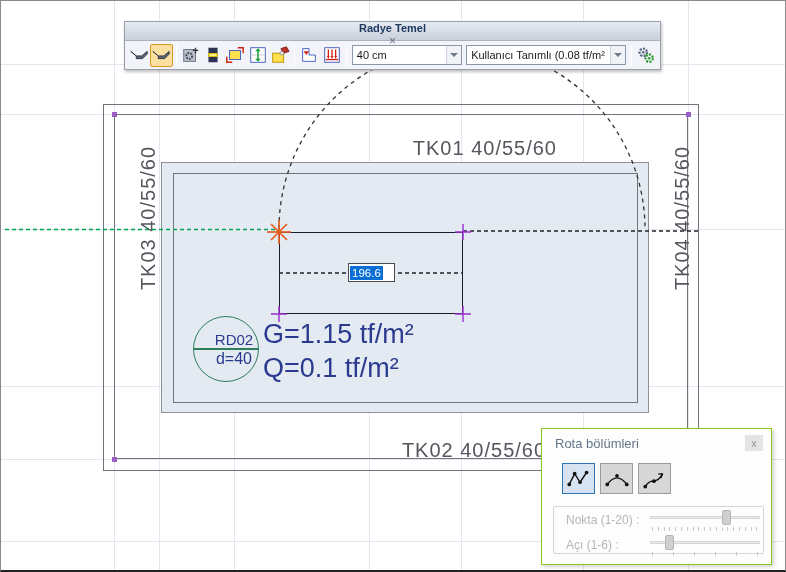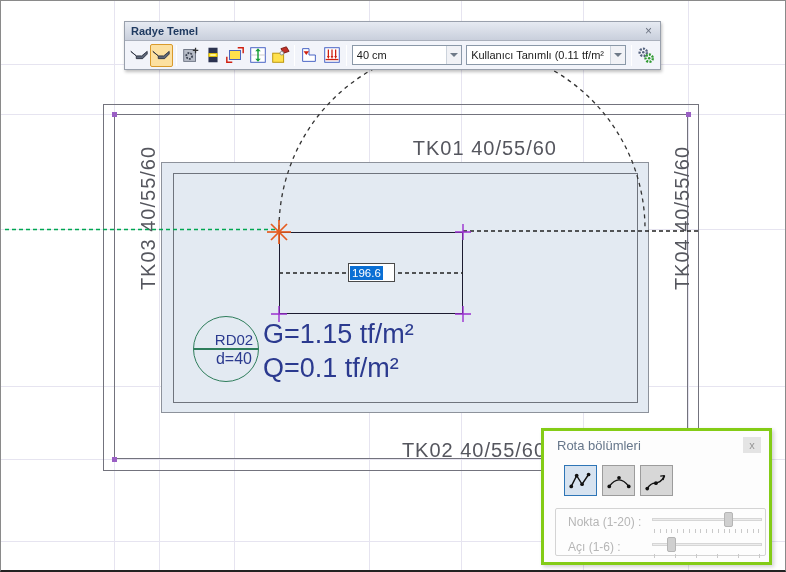--- a/index.html
+++ b/index.html
@@ -29,33 +29,33 @@
   #dim-input{position:absolute;left:347px;top:262px;width:47px;height:19px;background:#fff;border:1px solid #4a4a4a;padding:1px 1px;line-height:14px;}
   #dim-input .sel{background:#0a6fd4;color:#fff;font-size:11.5px;padding:0 2px;display:inline-block;}
   
   #tag-circle{position:absolute;left:192px;top:315px;width:66px;height:66px;border:1.5px solid #2e7d5b;border-radius:50%;}
   #tag-chord{position:absolute;left:193px;top:347px;width:64px;height:1.5px;background:#2e7d5b;}
   .tagtxt{position:absolute;left:200px;width:66px;text-align:center;color:#2b3a8f;}
   
   .loadtxt{position:absolute;left:262px;color:#2b3a8f;font-size:27px;white-space:nowrap;}
   
   #toolbar{position:absolute;left:123px;top:20px;width:537px;height:49px;background:#f2f4fa;border:1px solid #99a0ac;box-shadow:1px 2px 3px rgba(0,0,0,.25);}
-  #tb-title{height:19px;background:linear-gradient(#e6eaf2,#c9cfdc);border-bottom:1px solid #aab0bc;display:flex;align-items:center;padding:0 6px;}
+  #tb-title{height:19px;background:linear-gradient(#e6eaf2,#c9cfdc);border-bottom:1px solid #aab0bc;display:flex;align-items:center;padding:0 6px;flex-direction:column;}
   #tb-title .t{font-size:11px;font-weight:bold;color:#1f3a60;flex:1;}
   #tb-title .x{font-size:12px;color:#6b7280;cursor:default;padding:0 2px;}
   #tb-body{height:28px;display:flex;align-items:center;padding:0 3px;}
   .tbtn{width:23px;height:23px;display:flex;align-items:center;justify-content:center;border:1px solid transparent;border-radius:2px;}
   .tbtn.sel{background:#fce0a0;border:1px solid #d99a2b;}
   .tsep{width:1px;height:21px;background:#b8bcc8;border-right:1px solid #fff;margin:0 3px;}
   .combo{height:20px;background:#fff;border:1px solid #8a98a8;display:flex;align-items:center;margin:0 2px;}
   .combo .cv{flex:1;font-size:11px;color:#1a1a1a;padding:0 4px;white-space:nowrap;overflow:hidden;}
   .combo .ca{width:15px;height:18px;border-left:1px solid #ccd3dc;background:#f1f2f6;display:flex;align-items:center;justify-content:center;}
   .combo .ca i{width:0;height:0;border-left:4px solid transparent;border-right:4px solid transparent;border-top:4px solid #6f7a88;}
   
-  #route-panel{position:absolute;left:540px;top:427px;width:231px;height:137px;background:#fdfdfd;border:3px solid #84cc16;box-shadow:2px 2px 4px rgba(0,0,0,.18);}
+  #route-panel{position:absolute;left:540px;top:427px;width:231px;height:137px;background:#fdfdfd;border:1px solid #84cc16;box-shadow:2px 2px 4px rgba(0,0,0,.18);}
   #rp-title{position:absolute;left:13px;top:7px;font-size:13px;color:#66768a;}
   #rp-close{position:absolute;right:8px;top:6px;width:18px;height:16px;background:#e4e4e4;color:#979797;font-size:11px;display:flex;align-items:center;justify-content:center;}
   .mbtn{position:absolute;top:34px;width:33px;height:31px;background:#d7d7d7;border:1px solid #9c9c9c;display:flex;align-items:center;justify-content:center;}
   .mbtn.sel{background:#d7e3f0;border:1.5px solid #2e75b6;}
   #rp-group{position:absolute;left:11px;top:77px;width:211px;height:48px;border:1px solid #d4d4d4;border-radius:2px;}
   .rp-label{position:absolute;left:24px;font-size:12px;color:#b6b6b6;white-space:nowrap;}
   .slider{position:absolute;left:108px;width:110px;height:22px;}
   .slider .track{position:absolute;left:0;top:6px;width:110px;height:3px;background:#ececec;border:1px solid #d6d6d6;}
   .slider .thumb{position:absolute;top:0;width:9px;height:15px;background:#cfcfcf;border:1px solid #b5b5b5;border-radius:2px;}
   .ticks{position:absolute;left:2px;top:17px;width:106px;height:4px;}
@@ -209,21 +209,21 @@
         </svg>
       </div>
       <div class="tsep"></div>
       <div class="combo" style="width:114px;">
         <span class="cv">40 cm</span>
         <span class="ca">
             <i></i>
           </span>
       </div>
       <div class="combo" style="width:165px;">
-        <span class="cv">Kullanıcı Tanımlı (0.11 tf/m²</span>
+        <span class="cv">Kullanıcı Tanımlı (0.08 tf/m²</span>
         <span class="ca">
             <i></i>
           </span>
       </div>
       <div class="tsep"></div>
       <div class="tbtn">
         <svg width="20" height="20" viewBox="0 0 22 22">
           <circle cx="8" cy="8" r="4" fill="none" stroke="#54627e" stroke-width="2.6" stroke-dasharray="2.2 1.4"></circle>
           <circle cx="8" cy="8" r="1.4" fill="#54627e"></circle>
           <circle cx="14.5" cy="14.5" r="4" fill="none" stroke="#2f9a30" stroke-width="2.6" stroke-dasharray="2.2 1.4"></circle>

